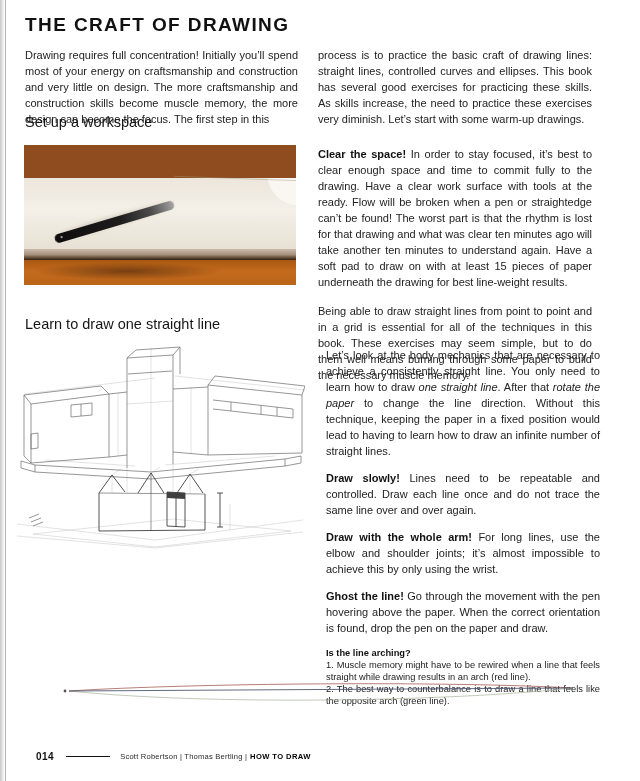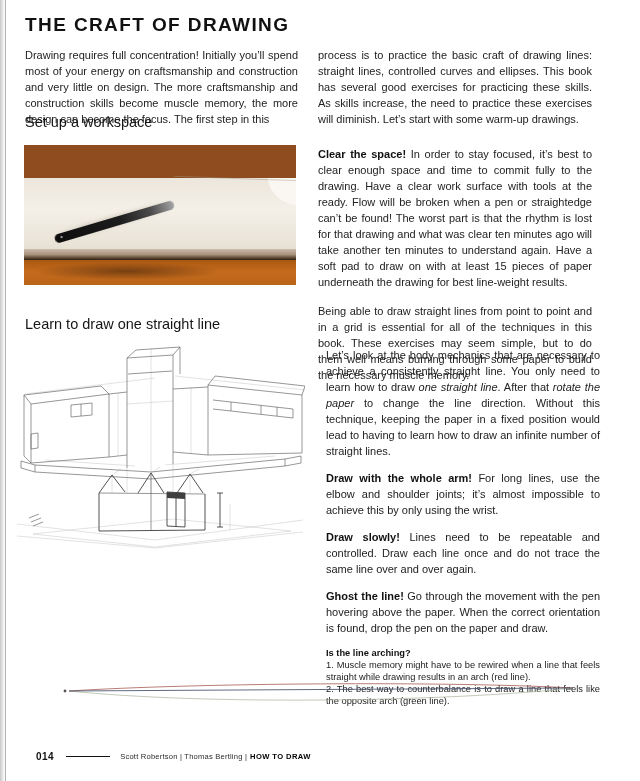--- a/index.html
+++ b/index.html
@@ -56,21 +56,21 @@
 </style>
 </head>
 <body>
 
 <div class="abs page-edge"></div>
 
 <h1 class="abs title" style="left:25px;top:14px;margin:0;">THE CRAFT OF DRAWING</h1>
 
 <p class="abs body-p just" style="left:25px;top:47px;width:273px;">Drawing requires full concentration! Initially you’ll spend most of your energy on craftsmanship and construction and very little on design. The more craftsmanship and construction skills become muscle memory, the more design can become the focus. The first step in this</p>
 
-<p class="abs body-p just" style="left:318px;top:47px;width:274px;">process is to practice the basic craft of drawing lines: straight lines, controlled curves and ellipses. This book has several good exercises for practicing these skills. As skills increase, the need to practice these exercises will diminish. Let’s start with some warm-up drawings.</p>
+<p class="abs body-p just" style="left:318px;top:47px;width:274px;">process is to practice the basic craft of drawing lines: straight lines, controlled curves and ellipses. This book has several good exercises for practicing these skills. As skills increase, the need to practice these exercises very diminish. Let’s start with some warm-up drawings.</p>
 
 <h2 class="abs h2" style="left:25px;top:114px;margin:0;">Set up a workspace</h2>
 
 <div class="abs photo">
   <div class="ph-top"></div>
   <div class="ph-paper"></div>
   <div class="ph-paper-line"></div>
   <div class="pen-shadow"></div>
   <div class="pen">
     <div class="pen-dot"></div>
@@ -133,22 +133,22 @@
     <path d="M162 149 L175 130 L188 149"></path>
     <path d="M152 148 L170 149 L170 183 L152 182 Z M161 149 L161 183"></path>
     <path d="M205 149 L205 183 M202 149 L208 149 M202 183 L208 183"></path>
   </g>
   <path d="M152 148 L170 149 L170 155 L152 154 Z" fill="#3f3f3f" stroke="none"></path>
 </svg>
 </div>
 
 <div class="abs" style="left:326px;top:347px;width:274px;">
   <p class="body-p just"><span>Let’s look at the body mechanics that are necessary to achieve a consistently straight line. You only need to learn how to draw </span><span class="it">one straight line</span><span>. After that </span><span class="it">rotate the paper</span><span> to change the line direction. Without this technique, keeping the paper in a fixed position would lead to having to learn how to draw an infinite number of straight lines.</span></p>
+  <p class="body-p just mt"><b>Draw slowly!</b><span> Lines need to be repeatable and controlled. Draw each line once and do not trace the same line over and over again.</span></p>
   <p class="body-p just mt"><b>Draw with the whole arm!</b><span> For long lines, use the elbow and shoulder joints; it’s almost impossible to achieve this by only using the wrist.</span></p>
-  <p class="body-p just mt"><b>Draw slowly!</b><span> Lines need to be repeatable and controlled. Draw each line once and do not trace the same line over and over again.</span></p>
   <p class="body-p just mt"><b>Ghost the line!</b><span> Go through the movement with the pen hovering above the paper. When the correct orientation is found, drop the pen on the paper and draw.</span></p>
   <p class="subhead">Is the line arching?</p>
   <div class="arch-item">1. Muscle memory might have to be rewired when a line that feels straight while drawing results in an arch (red line).</div>
   <div class="arch-item">2. The best way to counterbalance is to draw a line that feels like the opposite arch (green line).</div>
 </div>
 
 <div class="abs" style="left:55px;top:678px;width:530px;height:34px;">
 <svg width="530" height="34" viewBox="0 0 530 34">
   <circle cx="10" cy="13" r="1.4" fill="#555555"></circle>
   <path d="M14 13 C 150 27 390 24 518 10" fill="none" stroke-width="0.8" opacity="0.9" stroke="#a9b49b"></path>

